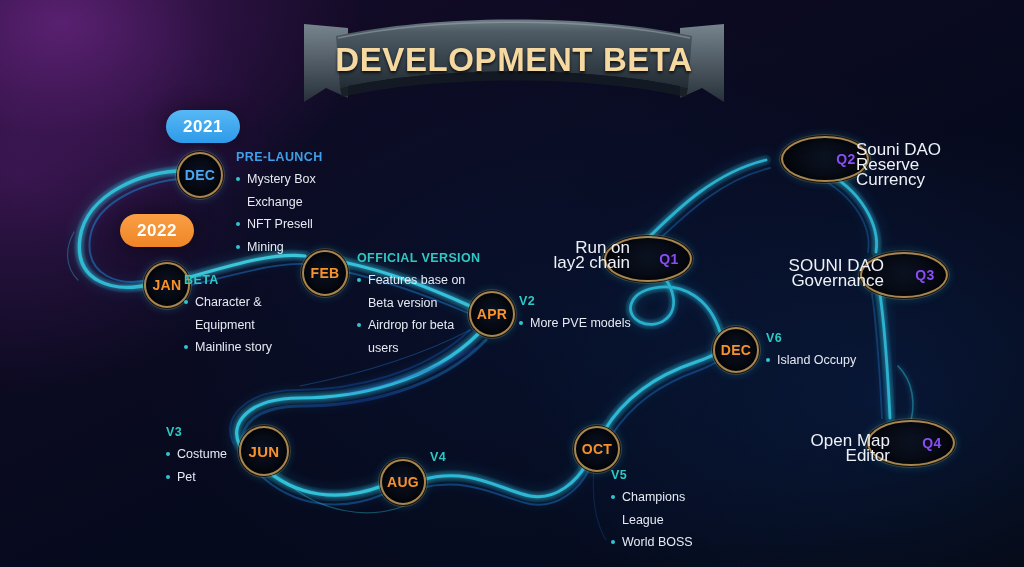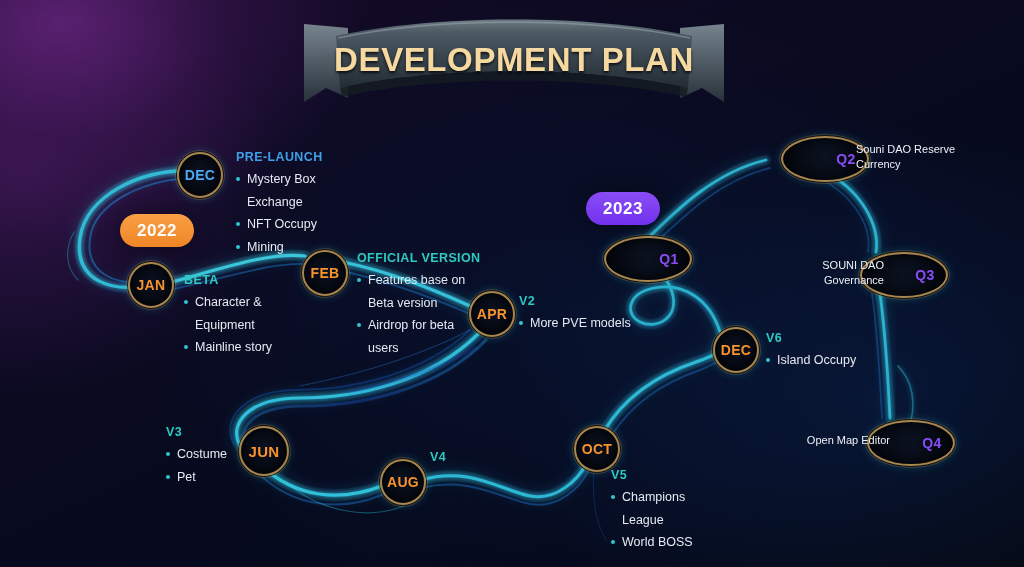--- a/index.html
+++ b/index.html
@@ -72,21 +72,21 @@
   .blk li{
     position:relative;padding-left:11px;margin:8px 0 1px 0;
     color:#e6eaf2;font-size:12.5px;line-height:14.5px;
   }
   .blk li::before{
     content:"";position:absolute;left:0;top:5px;
     width:4px;height:4px;border-radius:50%;background:#2fc6cf;
   }
   .blk li.cont{padding-left:11px;}
   .blk li.cont::before{display:none;}
-  .plain{color:#eef1f7;font-size:11px;line-height:15px;padding-left:32px;}
+  .plain{color:#eef1f7;font-size:17px;line-height:15px;padding-left:32px;}
   .plain.right{text-align:right;}
 </style>
 </head>
 <body>
 
 <div id="stage" class="nosel">
 
   <svg id="path-layer" width="1024" height="567" viewBox="0 0 1024 567">
     <defs>
       <filter id="glowBig" x="-60%" y="-60%" width="220%" height="220%">
@@ -191,31 +191,31 @@
       <path d="M8,10 L52,14 L52,84 L30,74 L8,88 Z" fill="url(#stoneEdge)" opacity=".92"></path>
 
       <path d="M428,10 L384,14 L384,84 L406,74 L428,88 Z" fill="url(#stoneEdge)" opacity=".92"></path>
 
       <path d="M40,22 C140,0 296,0 396,22 L392,74 C296,52 140,52 44,74 Z" fill="url(#stoneG)"></path>
 
       <path d="M44,74 C140,52 296,52 392,74 L390,83 C296,61 140,61 46,83 Z" fill="#151c22" opacity=".85"></path>
 
       <path d="M42,24 C142,3 294,3 394,24" stroke="#9aa8ae" stroke-width="1.6" fill="none" opacity=".55"></path>
     </svg>
-    <div id="banner-text">DEVELOPMENT PLAN</div>
-  </div>
-
+    <div id="banner-text">DEVELOPMENT BETA</div>
+  </div>
+
+  <div class="year-pill year-2021" style="left:166px;top:110px;">2021</div>
   <div class="year-pill year-2022" style="left:120px;top:214px;">2022</div>
-  <div class="year-pill year-2023" style="left:586px;top:192px;">2023</div>
 
   <div class="node c-blue" style="left:177px;top:152px;">
     <span class="ring"></span>
     <span>DEC</span>
   </div>
-  <div class="node c-orange" style="left:128px;top:262px;text-align:right;">
+  <div class="node c-orange" style="left:144px;top:262px;text-align:right;">
     <span class="ring"></span>
     <span>JAN</span>
   </div>
   <div class="node c-orange" style="left:302px;top:250px;">
     <span class="ring"></span>
     <span>FEB</span>
   </div>
   <div class="node c-orange" style="left:469px;top:291px;">
     <span class="ring"></span>
     <span>APR</span>
@@ -251,21 +251,21 @@
   <div class="node c-purple" style="left:867px;top:420px;">
     <span class="ring"></span>
     <span>Q4</span>
   </div>
 
   <div class="blk" style="left:236px;top:150px;width:150px;">
     <h4 class="h-blue">PRE-LAUNCH</h4>
     <ul>
       <li>Mystery Box</li>
       <li class="cont">Exchange</li>
-      <li>NFT Occupy</li>
+      <li>NFT Presell</li>
       <li>Mining</li>
     </ul>
   </div>
 
   <div class="blk" style="left:184px;top:273px;width:150px;">
     <h4 class="h-cyan">BETA</h4>
     <ul>
       <li>Character &amp;</li>
       <li class="cont">Equipment</li>
       <li>Mainline story</li>
@@ -310,20 +310,24 @@
     </ul>
   </div>
 
   <div class="blk" style="left:766px;top:331px;width:140px;">
     <h4 class="h-cyan">V6</h4>
     <ul>
       <li>Island Occupy</li>
     </ul>
   </div>
 
+  <div class="blk plain right" style="left:520px;top:240px;width:78px;">
+    <div>Run on</div>
+    <div>lay2 chain</div>
+  </div>
 
   <div class="blk plain" style="left:824px;top:142px;width:150px;">
     <div>Souni DAO Reserve</div>
     <div>Currency</div>
   </div>
 
   <div class="blk plain right" style="left:740px;top:258px;width:112px;">
     <div>SOUNI DAO</div>
     <div>Governance</div>
   </div>

